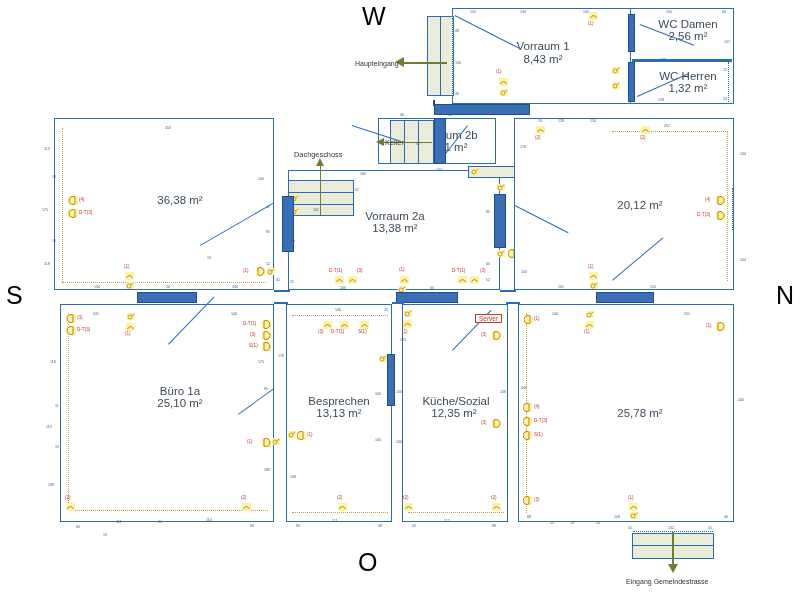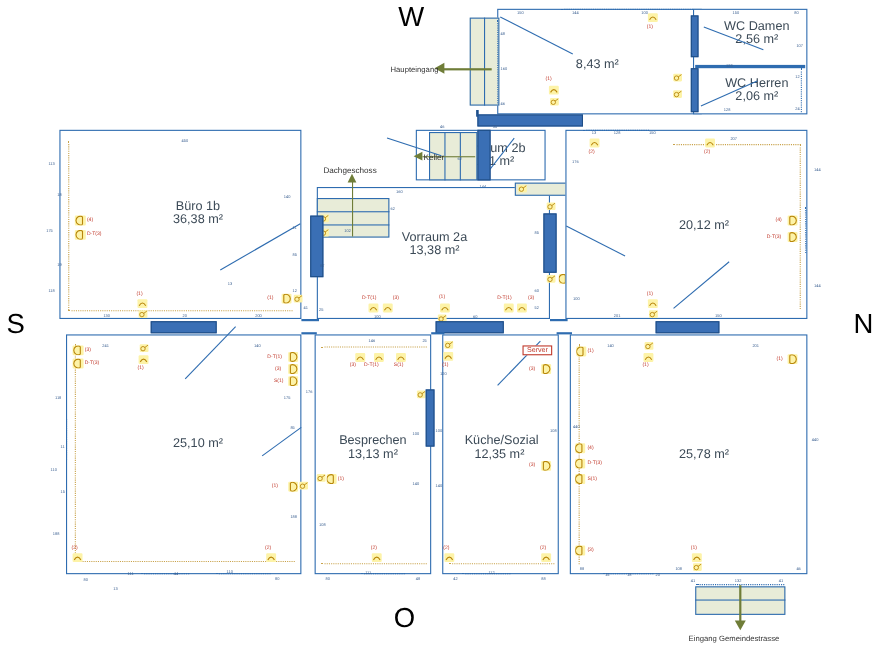--- a/index.html
+++ b/index.html
@@ -40,28 +40,29 @@
 <body>
 
 <div id="stage">
 
   <div class="abs compass" style="left:362px;top:2px;">W</div>
   <div class="abs compass" style="left:6px;top:281px;">S</div>
   <div class="abs compass" style="left:776px;top:281px;">N</div>
   <div class="abs compass" style="left:358px;top:548px;">O</div>
 
   <div class="abs room" style="left:452px;top:8px;width:186px;height:96px;"></div>
+  <div class="abs room-name" style="left:478px;top:38px;width:130px;">Vorraum 1</div>
   <div class="abs room-area" style="left:478px;top:53px;width:130px;">8,43 m²</div>
 
   <div class="abs room" style="left:630px;top:8px;width:104px;height:96px;"></div>
   <div class="abs thinline" style="left:632px;top:59px;width:100px;height:2.5px;"></div>
   <div class="abs room-name" style="left:644px;top:16px;width:88px;">WC Damen</div>
   <div class="abs room-area" style="left:644px;top:30px;width:88px;">2,56 m²</div>
   <div class="abs room-name" style="left:644px;top:68px;width:88px;">WC Herren</div>
-  <div class="abs room-area" style="left:644px;top:82px;width:88px;">2,06 m²</div>
+  <div class="abs room-area" style="left:644px;top:82px;width:88px;">1,32 m²</div>
 
   <div class="abs dotwall-v" style="left:728px;top:62px;height:40px;"></div>
   <div class="abs dotwall" style="left:510px;top:8px;width:120px;"></div>
 
   <div class="abs door" style="left:628px;top:14px;width:7px;height:38px;"></div>
   <div class="abs door" style="left:628px;top:62px;width:7px;height:40px;"></div>
 
   <div class="abs lead" style="left:640px;top:24px;width:58px;transform:rotate(21deg);"></div>
   <div class="abs lead" style="left:637px;top:96px;width:56px;transform:rotate(-24deg);"></div>
   <div class="abs lead" style="left:455px;top:15px;width:74px;transform:rotate(27deg);"></div>
@@ -235,21 +236,20 @@
   <div class="abs dim" style="left:360px;top:172px;">160</div>
   <div class="abs dim" style="left:291px;top:240px;">87</div>
   <div class="abs dim" style="left:290px;top:280px;">25</div>
   <div class="abs dim" style="left:340px;top:286px;">100</div>
   <div class="abs dim" style="left:430px;top:286px;">60</div>
   <div class="abs dim" style="left:486px;top:210px;">85</div>
   <div class="abs dim" style="left:486px;top:262px;">60</div>
   <div class="abs dim" style="left:486px;top:278px;">52</div>
 
   <div class="abs room" style="left:54px;top:118px;width:220px;height:172px;"></div>
-  <div class="abs room-name" style="left:110px;top:180px;width:140px;">Büro 1b</div>
   <div class="abs room-area" style="left:110px;top:194px;width:140px;">36,38 m²</div>
   <div class="abs dashline-v" style="left:62px;top:128px;height:154px;"></div>
   <div class="abs dashline" style="left:62px;top:282px;width:204px;"></div>
   <div class="abs lead" style="left:200px;top:245px;width:84px;transform:rotate(-30deg);"></div>
 
   <div class="abs sym" style="left:68px;top:196px;width:10px;height:9px;">
     <svg width="10" height="9">
         <path d="M7 1 A4 4 0 1 0 7 8" stroke="#b8860b" fill="none" stroke-width="1"></path>
         <line x1="7" y1="1" x2="7" y2="8" stroke="#b8860b" stroke-width="1"></line>
       </svg>
@@ -361,20 +361,21 @@
   <div class="abs dim" style="left:740px;top:258px;">144</div>
   <div class="abs dim" style="left:521px;top:270px;">100</div>
   <div class="abs dim" style="left:558px;top:285px;">201</div>
   <div class="abs dim" style="left:650px;top:285px;">150</div>
 
   <div class="abs door" style="left:137px;top:292px;width:60px;height:11px;"></div>
   <div class="abs door" style="left:396px;top:292px;width:62px;height:11px;"></div>
   <div class="abs door" style="left:596px;top:292px;width:58px;height:11px;"></div>
 
   <div class="abs room" style="left:60px;top:304px;width:214px;height:218px;"></div>
+  <div class="abs room-name" style="left:110px;top:383px;width:140px;">Büro 1a</div>
   <div class="abs room-area" style="left:110px;top:397px;width:140px;">25,10 m²</div>
   <div class="abs dashline-v" style="left:68px;top:313px;height:198px;"></div>
   <div class="abs dashline" style="left:68px;top:510px;width:200px;"></div>
   <div class="abs dotwall-v" style="left:60px;top:378px;height:40px;"></div>
   <div class="abs dotwall" style="left:128px;top:521px;width:44px;"></div>
   <div class="abs dotwall" style="left:196px;top:521px;width:50px;"></div>
   <div class="abs lead" style="left:168px;top:344px;width:66px;transform:rotate(-46deg);"></div>
   <div class="abs lead" style="left:238px;top:414px;width:44px;transform:rotate(-36deg);"></div>
 
   <div class="abs sym" style="left:66px;top:314px;width:10px;height:9px;">

